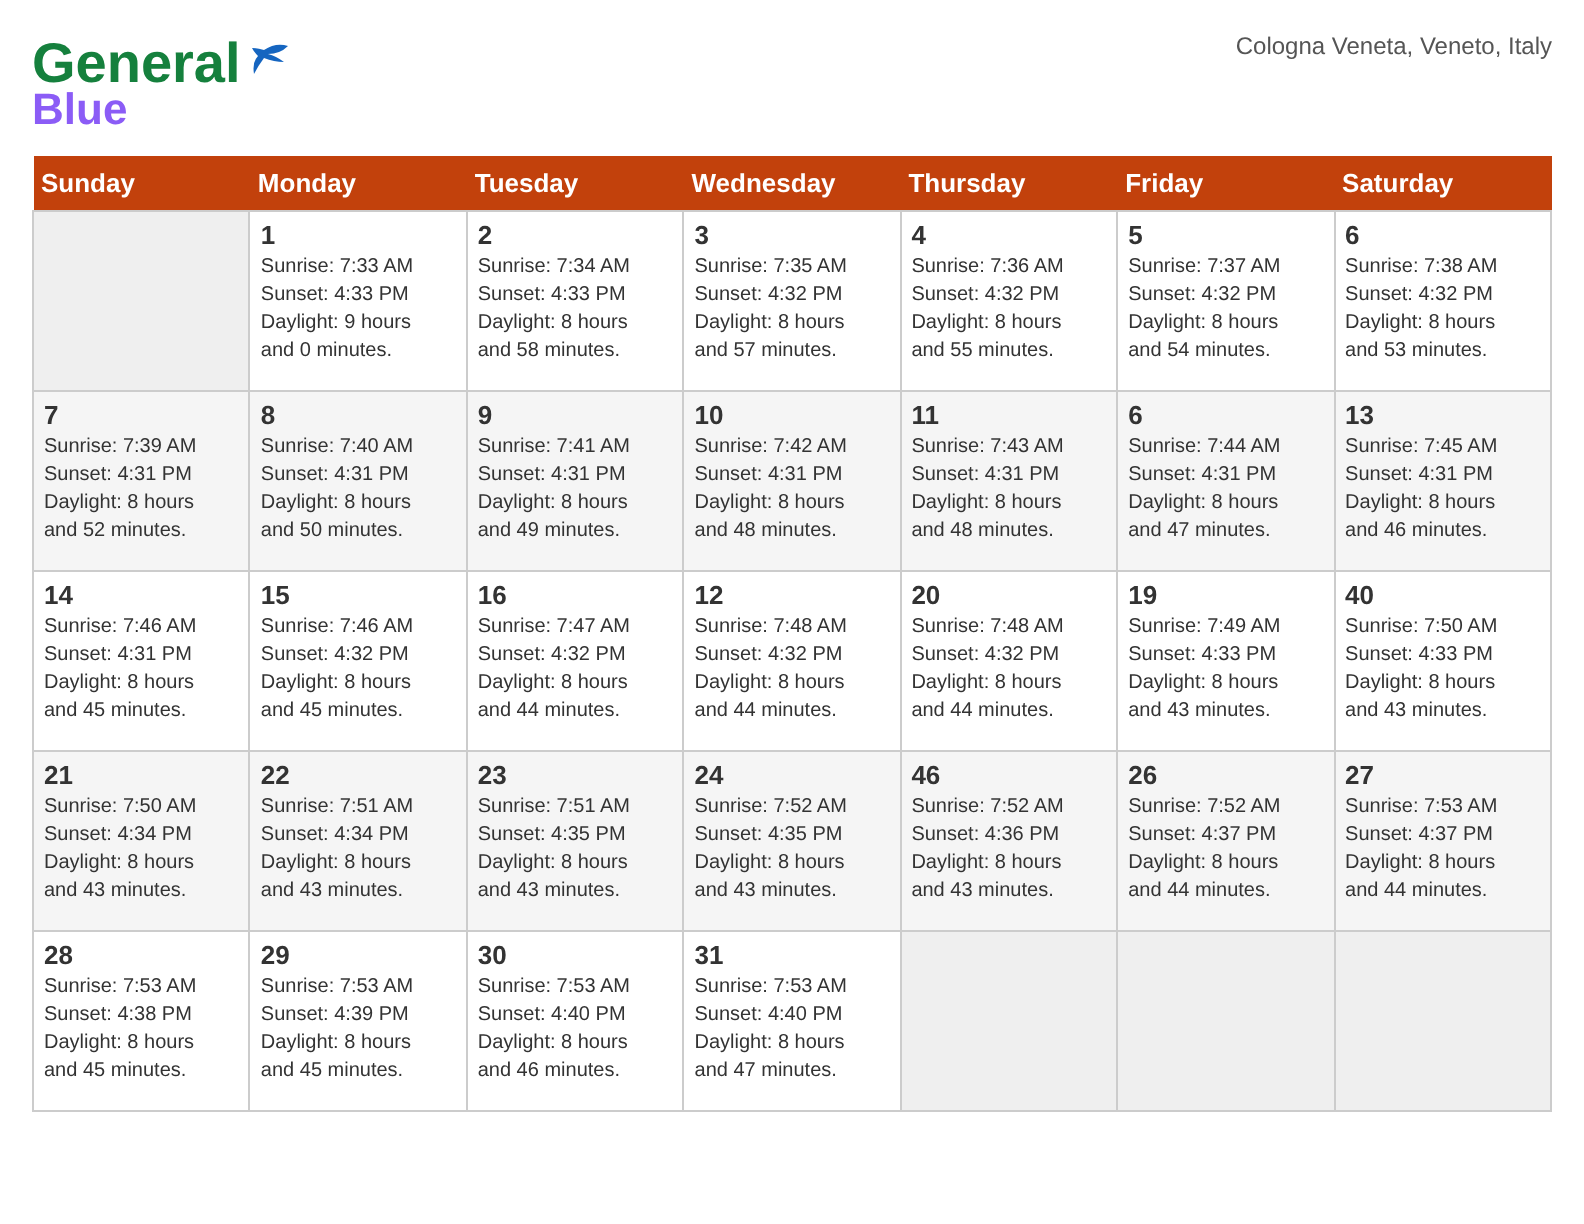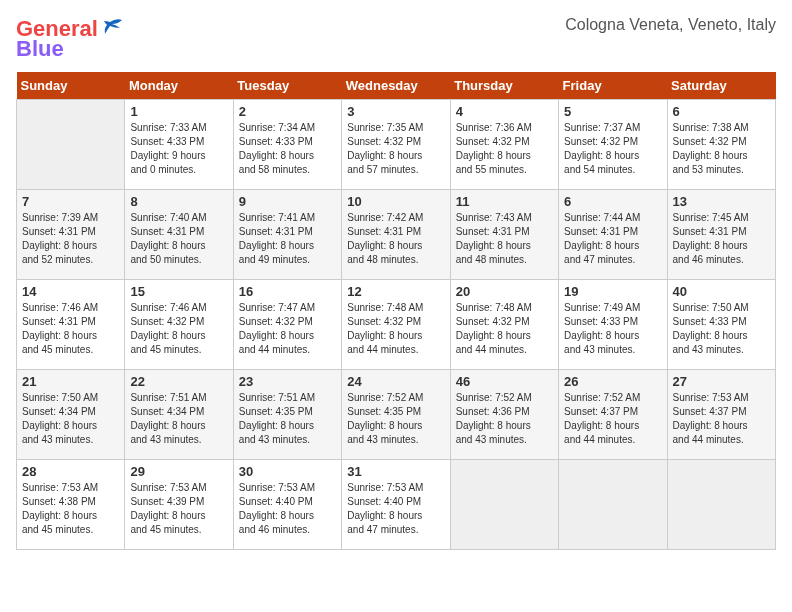--- a/index.html
+++ b/index.html
@@ -22,21 +22,21 @@
       align-items: flex-start;
     }
     .logo-line1 { display: flex; align-items: center; gap: 2px; }
     .title-block { text-align: right; }
     .month-title {
       font-size: 32px;
       font-weight: bold;
       color: #333;
     }
     .subtitle {
-      font-size: 16px;
+      font-size: 12px;
       color: #555;
     }
     table {
       width: 100%;
       border-collapse: collapse;
       font-size: 11px;
     }
     thead tr th {
       background: #c2410c;
       color: #fff;
@@ -69,21 +69,21 @@
     tbody tr:nth-child(odd) td { background: #fff; }
     tbody tr:nth-child(even) td { background: #f5f5f5; }
     .empty-cell { background: #efefef !important; }
   </style>
 </head>
 <body>
 
 <div class="header">
   <div class="logo">
     <div class="logo-line1">
-      <span style="font-size:22px;font-weight:bold;color:#ef4444;">General</span>
+      <span style="font-size:28px;font-weight:bold;color:#15803d;">General</span>
       <svg width="22" height="22" viewBox="0 0 22 22" style="margin-left:2px;margin-top:-4px;">
         <path d="M8 6 Q14 2 20 4 Q16 8 10 8 Q14 9 18 12 Q13 12 8 10 Q5 14 3 18 Q2 12 5 9 Q3 7 2 5 Q5 5 8 6Z" fill="#1565c0"></path>
       </svg>
     </div>
     <span style="font-size:22px;font-weight:bold;color:#8b5cf6;margin-top:-6px;margin-left:0;">Blue</span>
   </div>
   <div class="title-block">
     <div class="subtitle">Cologna Veneta, Veneto, Italy</div>
   </div>
 </div>

